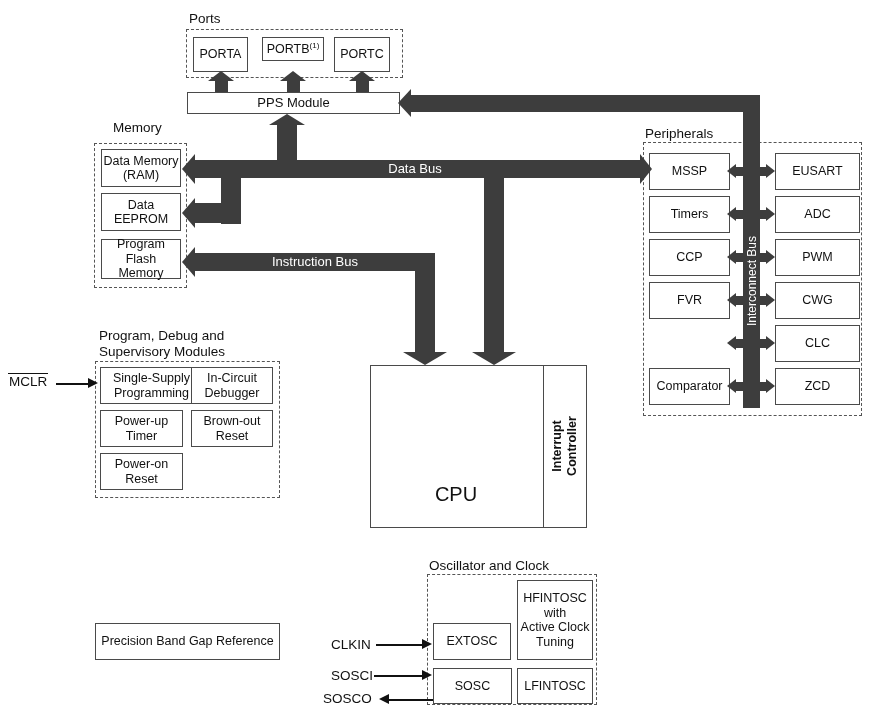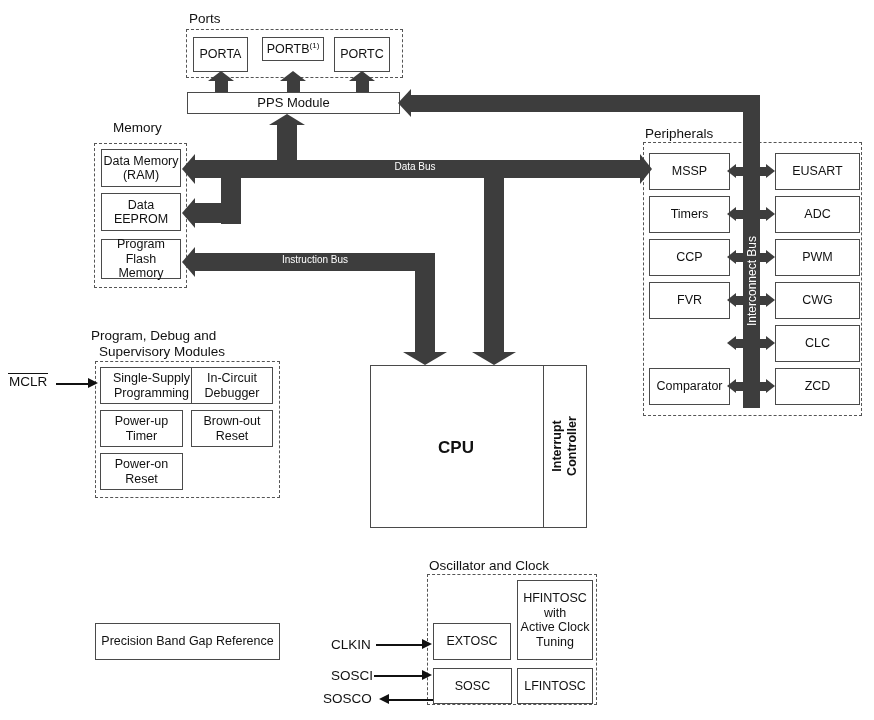--- a/index.html
+++ b/index.html
@@ -5,26 +5,26 @@
   html,body{margin:0;padding:0;background:#fff;}
   #canvas{position:relative;width:874px;height:720px;background:#ffffff;
           font-family:"Liberation Sans",sans-serif;color:#111;overflow:hidden;}
   .box{position:absolute;background:#fff;border:1.5px solid #4a4a4a;box-sizing:border-box;
        display:flex;align-items:center;justify-content:center;font-size:12.5px;line-height:14.5px;}
   .t{text-align:center;}
   .ln{display:block;}
   .dashed{position:absolute;border:1.5px dashed #555;box-sizing:border-box;}
   .lbl{position:absolute;font-size:13.5px;white-space:nowrap;}
   .bar{position:absolute;background:#3d3d3d;}
-  .buslabel{position:absolute;color:#fff;font-size:10px;text-align:center;white-space:nowrap;}
+  .buslabel{position:absolute;color:#fff;font-size:13px;text-align:center;white-space:nowrap;}
   .tri{position:absolute;width:0;height:0;}
   .thinline{position:absolute;height:1.5px;background:#111;}
   .vtext{transform:rotate(-90deg);}
   sup{font-size:8px;line-height:0;}
-  .cpu-label{position:absolute;font-size:17px;font-weight:bold;text-align:center;}
+  .cpu-label{position:absolute;font-size:20px;font-weight:normal;text-align:center;margin-top:45px;}
   .ic-label{position:absolute;font-size:12.5px;font-weight:bold;text-align:center;line-height:15px;}
   .pin{position:absolute;font-size:13.5px;white-space:nowrap;text-align:center;}
 </style>
 </head>
 <body>
 
 <div id="canvas">
 
   <div class="lbl" style="left:189px;top:11px">Ports</div>
   <div class="dashed" style="left:186px;top:29px;width:217px;height:49px"></div>
@@ -99,21 +99,21 @@
   <div class="box" style="left:775px;top:325px;width:85px;height:37px">
       <div class="t"><span>CLC</span></div>
     </div>
   <div class="box" style="left:775px;top:368px;width:85px;height:37px">
       <div class="t"><span>ZCD</span></div>
     </div>
   <div class="box" style="left:649px;top:368px;width:81px;height:37px">
       <div class="t"><span>Comparator</span></div>
     </div>
 
-  <div class="lbl" style="left:91px;top:328px">Program, Debug and</div>
+  <div class="lbl" style="left:99px;top:328px">Program, Debug and</div>
   <div class="lbl" style="left:99px;top:344px">Supervisory Modules</div>
   <div class="dashed" style="left:95px;top:361px;width:185px;height:137px"></div>
   <div class="box" style="left:100px;top:367px;width:103px;height:37px">
     <div class="t">
         <span class="ln">Single-Supply</span>
         <span class="ln">Programming</span>
       </div>
     </div>
   <div class="box" style="left:191px;top:367px;width:82px;height:37px">
     <div class="t">

